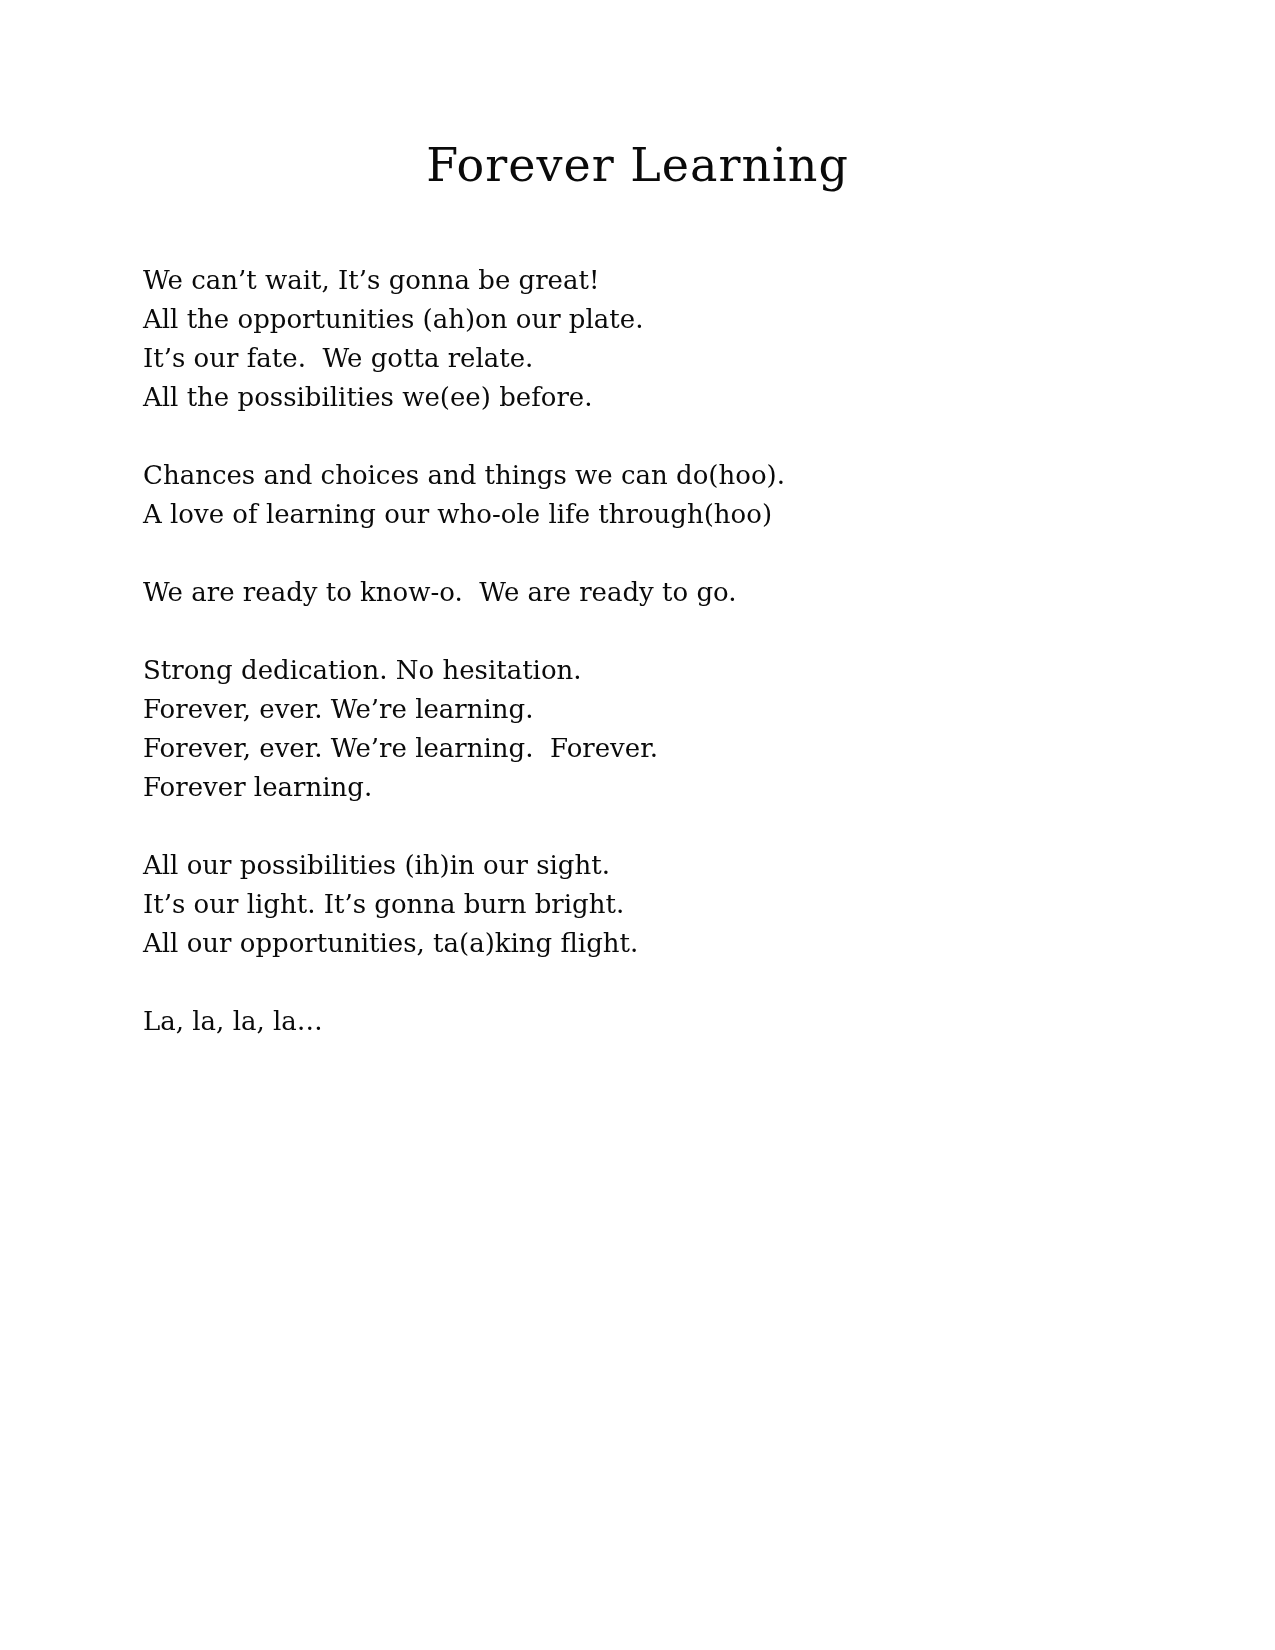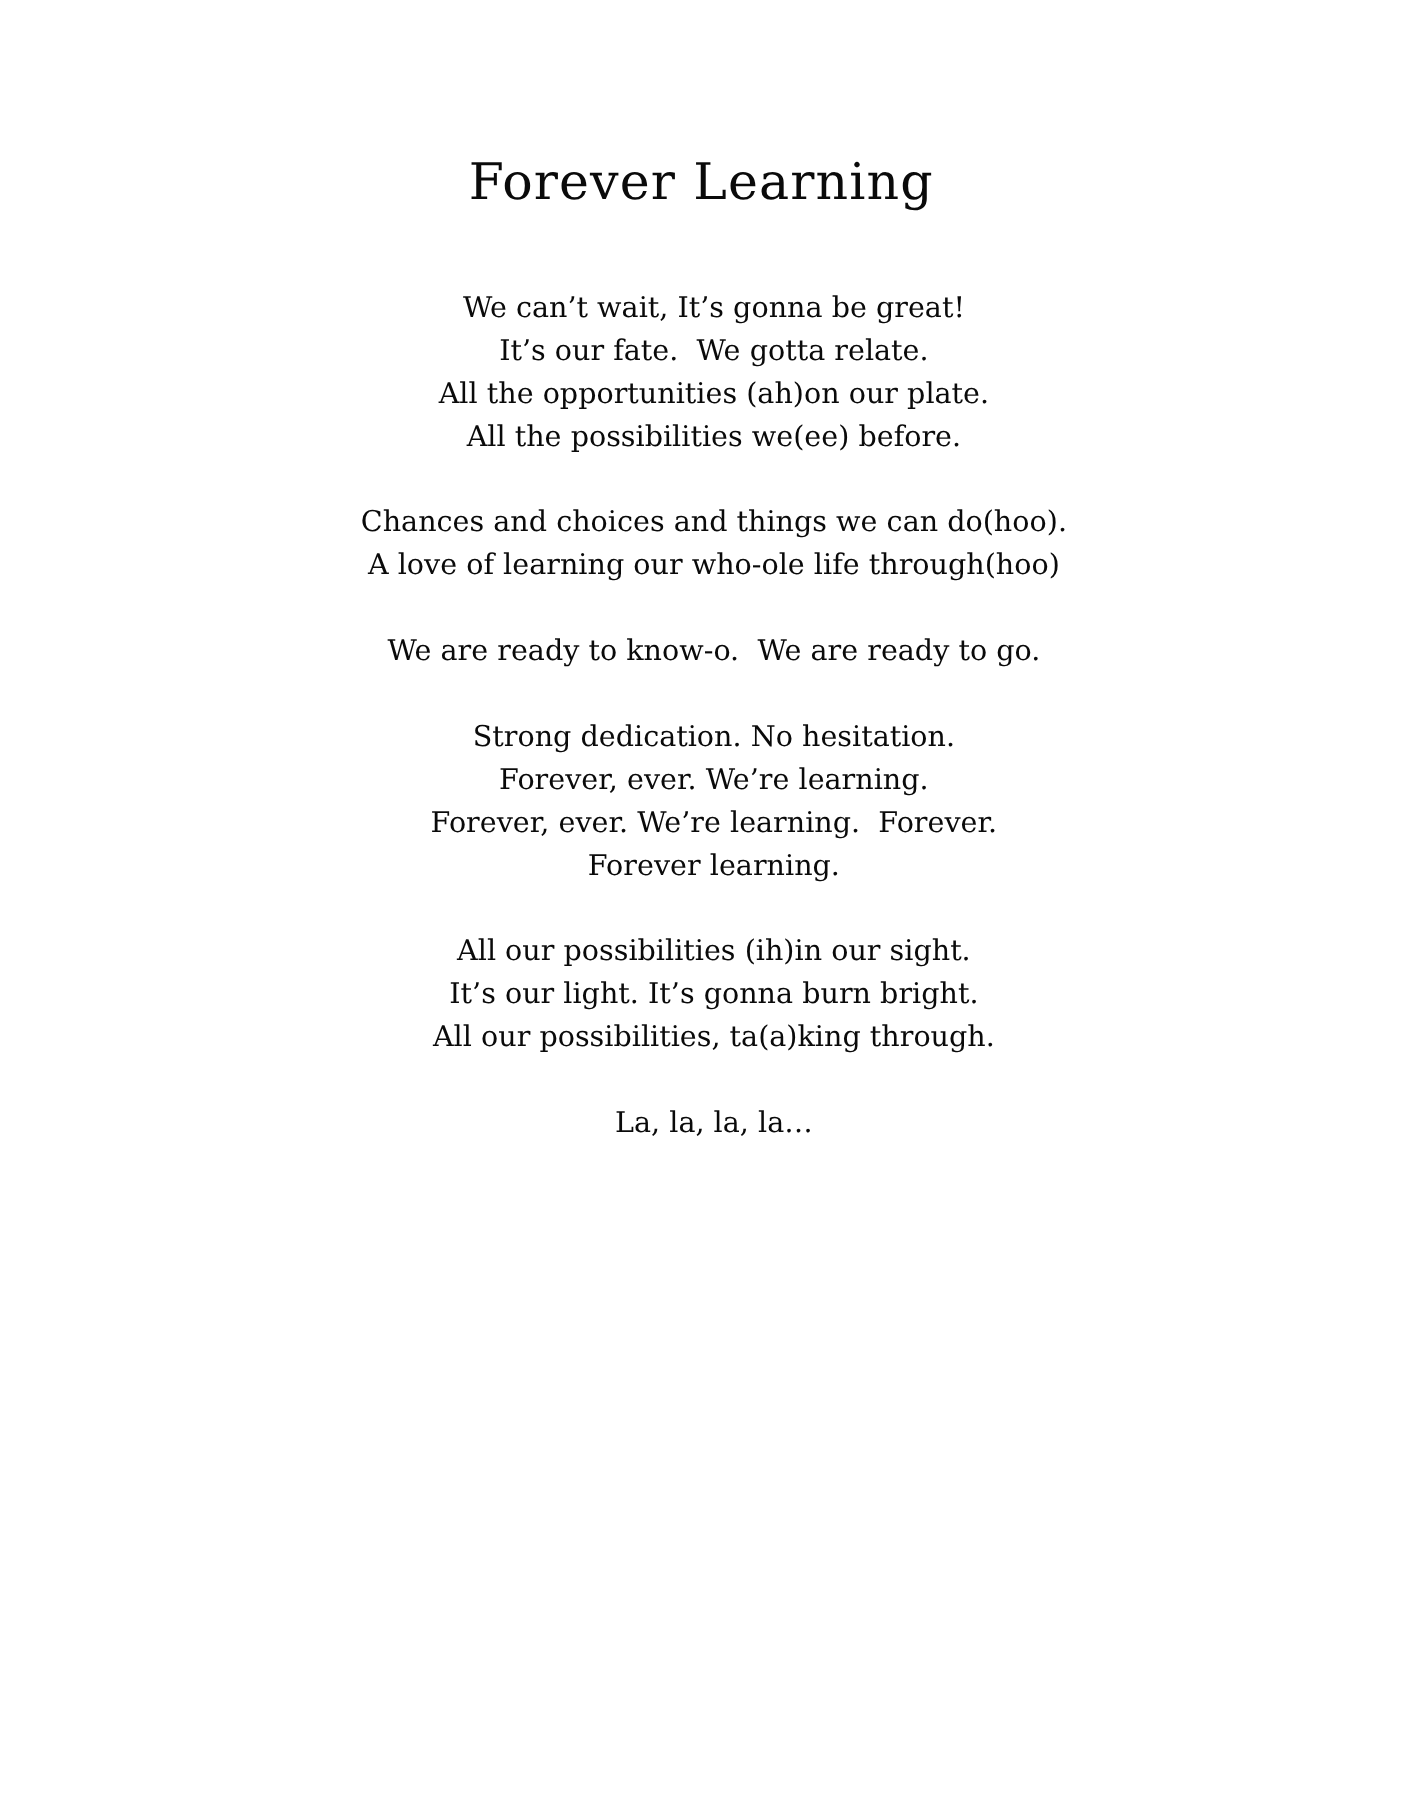--- a/index.html
+++ b/index.html
@@ -27,21 +27,20 @@
     line-height: 1.2;
     color: #0a0a0a;
   }
   .lyrics {
     margin-top: 68px;
     padding-left: 143px;
     padding-right: 120px;
   }
   .stanza {
     margin: 0 0 39px 0;
-    text-align: center;
   }
   .stanza:last-child {
     margin-bottom: 14px;
   }
   .lyric-line {
     font-size: 26px;
     line-height: 39px;
     white-space: pre-wrap;
     color: #0a0a0a;
   }
@@ -50,22 +49,22 @@
 <body>
 
 <div class="page">
 
   <h1 class="doc-title">Forever Learning</h1>
 
   <div class="lyrics">
 
     <div class="stanza">
       <div class="lyric-line">We can’t wait, It’s gonna be great!</div>
+      <div class="lyric-line">All the opportunities (ah)on our plate.</div>
       <div class="lyric-line">It’s our fate.  We gotta relate.</div>
-      <div class="lyric-line">All the opportunities (ah)on our plate.</div>
       <div class="lyric-line">All the possibilities we(ee) before.</div>
     </div>
 
     <div class="stanza">
       <div class="lyric-line">Chances and choices and things we can do(hoo).</div>
       <div class="lyric-line">A love of learning our who-ole life through(hoo)</div>
     </div>
 
     <div class="stanza">
       <div class="lyric-line">We are ready to know-o.  We are ready to go.</div>
@@ -74,21 +73,21 @@
     <div class="stanza">
       <div class="lyric-line">Strong dedication. No hesitation.</div>
       <div class="lyric-line">Forever, ever. We’re learning.</div>
       <div class="lyric-line">Forever, ever. We’re learning.  Forever.</div>
       <div class="lyric-line">Forever learning.</div>
     </div>
 
     <div class="stanza">
       <div class="lyric-line">All our possibilities (ih)in our sight.</div>
       <div class="lyric-line">It’s our light. It’s gonna burn bright.</div>
-      <div class="lyric-line">All our possibilities, ta(a)king through.</div>
+      <div class="lyric-line">All our opportunities, ta(a)king flight.</div>
     </div>
 
 
     <div class="stanza">
       <div class="lyric-line">La, la, la, la…</div>
     </div>
 
   </div>
 </div>
 

